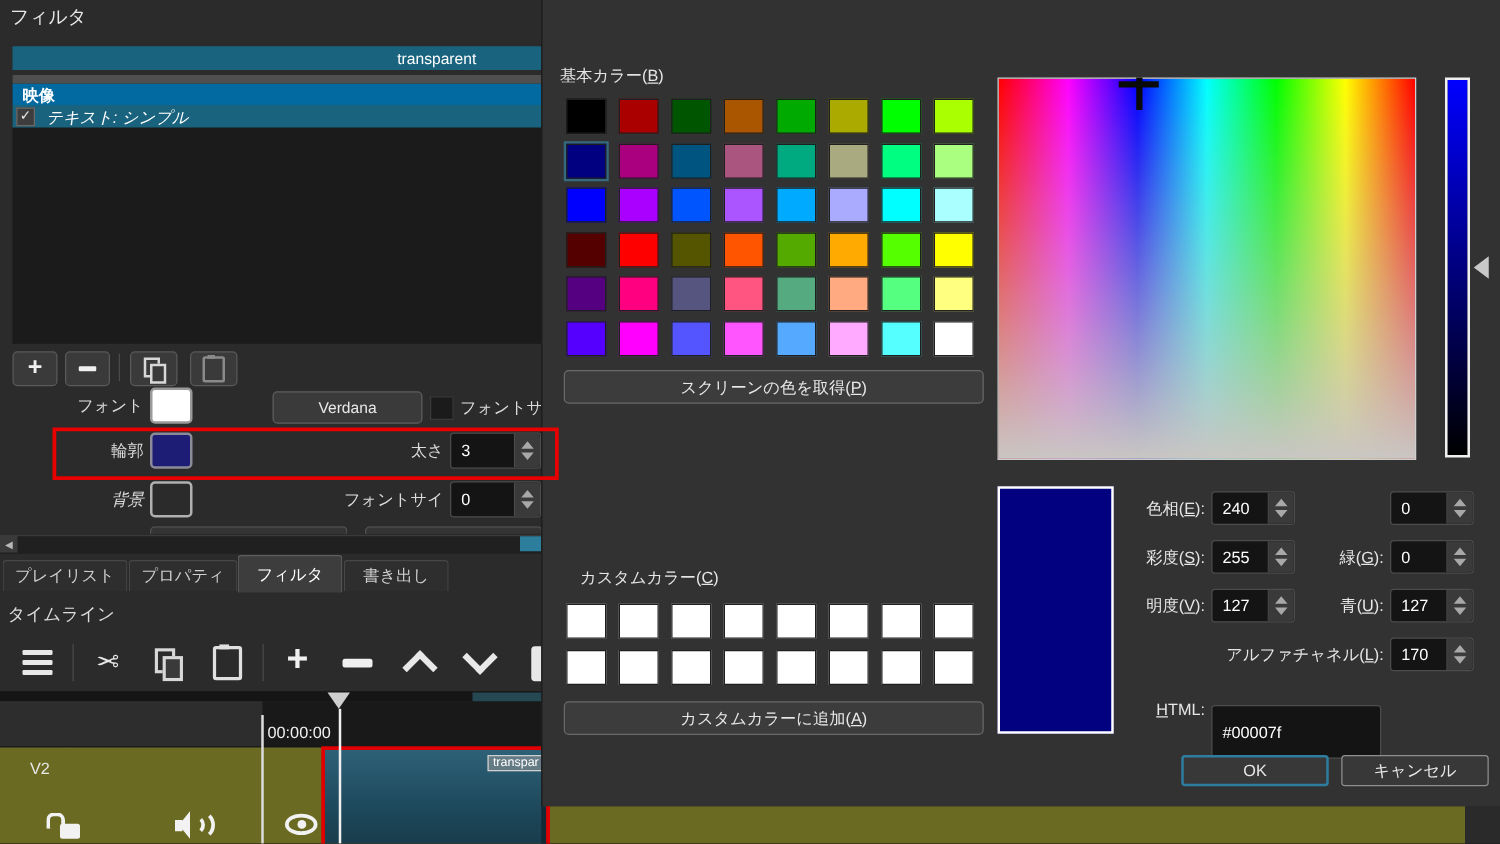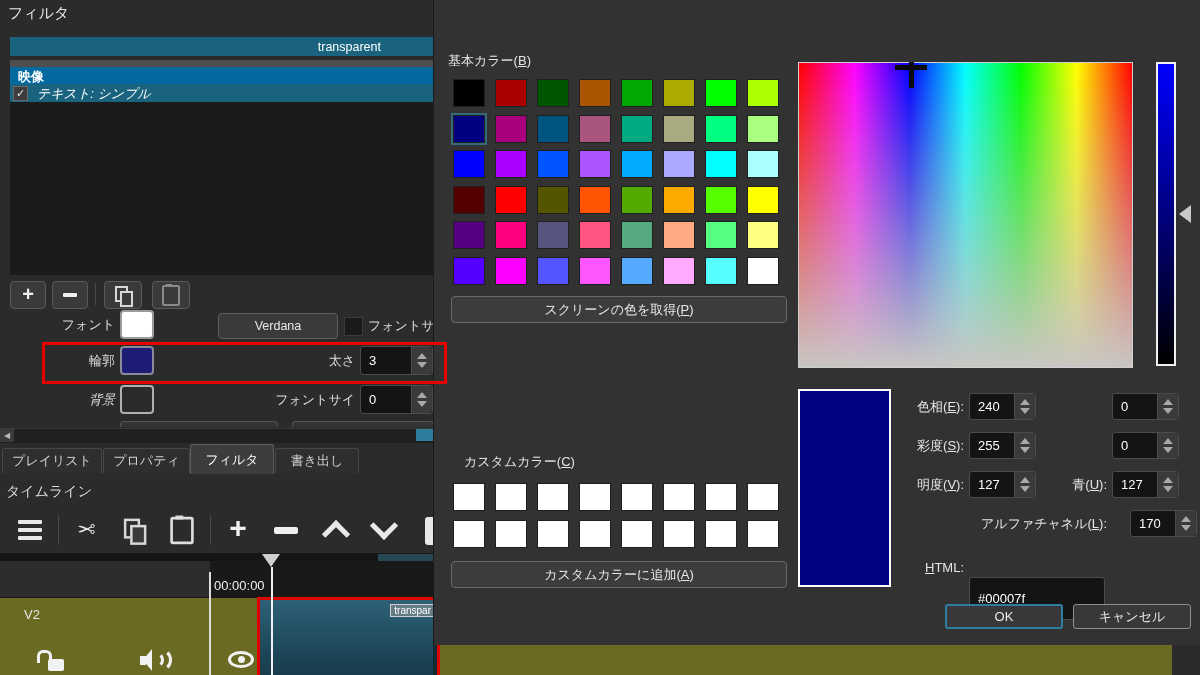--- a/index.html
+++ b/index.html
@@ -395,47 +395,48 @@
         </span>
     </div>
 
     <div class="spin" style="position:absolute;left:678px;top:393px;width:67px;height:27px;">
       <span class="val">0</span>
       <span class="btns">
           <i class="tri-up"></i>
           <i class="tri-down"></i>
         </span>
     </div>
+    <div class="fld-label right nowrap" style="left:455px;top:437px;width:218px;">緑(<u>G</u>):</div>
     <div class="spin" style="position:absolute;left:678px;top:432px;width:67px;height:27px;">
       <span class="val">0</span>
       <span class="btns">
           <i class="tri-up"></i>
           <i class="tri-down"></i>
         </span>
     </div>
     <div class="fld-label right nowrap" style="left:455px;top:476px;width:218px;">青(<u>U</u>):</div>
     <div class="spin" style="position:absolute;left:678px;top:471px;width:67px;height:27px;">
       <span class="val">127</span>
       <span class="btns">
           <i class="tri-up"></i>
           <i class="tri-down"></i>
         </span>
     </div>
 
     <div class="fld-label right nowrap" style="left:440px;top:515px;width:233px;">アルファチャネル(<u>L</u>):</div>
-    <div class="spin" style="position:absolute;left:678px;top:510px;width:67px;height:27px;margin-left:18px;">
+    <div class="spin" style="position:absolute;left:678px;top:510px;width:67px;height:27px;">
       <span class="val">170</span>
       <span class="btns">
           <i class="tri-up"></i>
           <i class="tri-down"></i>
         </span>
     </div>
 
     <div class="fld-label right nowrap" style="left:470px;top:560px;width:60px;"><u>H</u>TML:</div>
-    <div class="html-field" style="left:535px;top:577px;width:136px;height:43px;">
+    <div class="html-field" style="left:535px;top:564px;width:136px;height:43px;">
       <span>#00007f</span>
     </div>
 
     <div class="dlg-btn ok-btn" style="left:511px;top:604px;width:118px;height:25px;">
       <span>OK</span>
     </div>
     <div class="dlg-btn cancel-btn" style="left:639px;top:604px;width:118px;height:25px;">
       <span>キャンセル</span>
     </div>
   </div>

